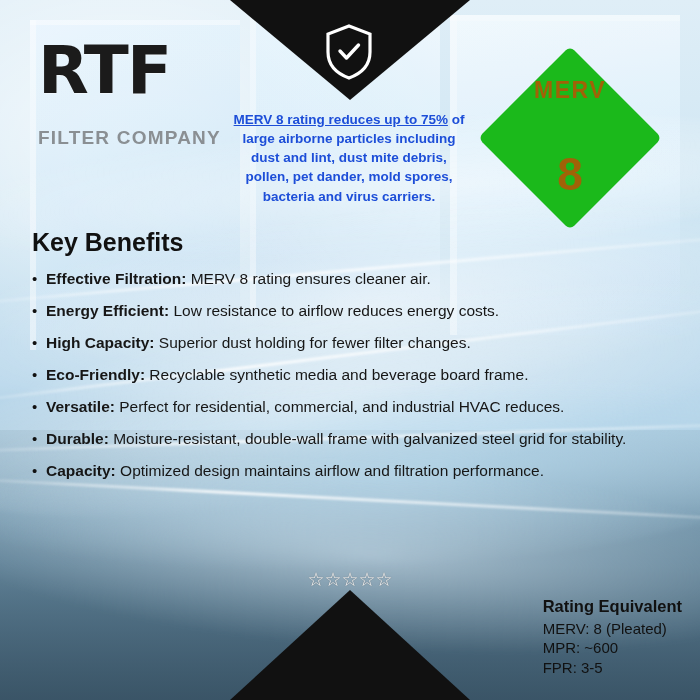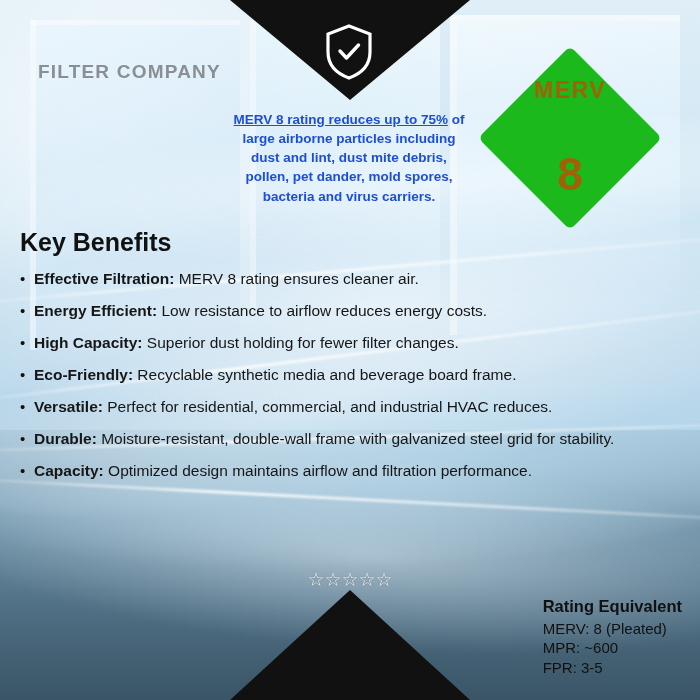--- a/index.html
+++ b/index.html
@@ -191,21 +191,21 @@
   .diamond-value {
     font-size: 46px;
     font-weight: 700;
     line-height: 1.05;
     margin-top: 2px;
   }
 
   
   .benefits {
     position: absolute;
-    left: 20px; top: 228px;
+    left: 32px; top: 228px;
     width: 630px;
   }
   .benefits-title {
     font-family: "Liberation Sans", sans-serif;
     font-size: 25px;
     font-weight: 700;
     color: #111111;
     margin-bottom: 12px;
   }
   .benefit-item {
@@ -276,20 +276,21 @@
   <div class="swoosh sw4"></div>
   <div class="wave-line" style="top:268px; transform:rotate(-5deg);"></div>
   <div class="wave-line" style="top:352px; transform:rotate(-7deg);"></div>
   <div class="wave-line" style="top:436px; transform:rotate(-2deg);"></div>
   <div class="wave-line" style="top:498px; transform:rotate(3deg);"></div>
 
   <div class="wedge-top"></div>
   <div class="wedge-bottom"></div>
 
   <div class="logo">
+    <div class="logo-main">RTF</div>
     <div class="logo-sub">FILTER COMPANY</div>
   </div>
 
   <div class="shield">
     <svg viewBox="0 0 50 56" width="50" height="56" aria-hidden="true">
       <path d="M25 2 L46 10 V28 C46 42 36 50 25 54 C14 50 4 42 4 28 V10 Z" fill="none" stroke="#ffffff" stroke-width="3.2"></path>
       <path d="M16 27 L22.5 34 L34.5 21" fill="none" stroke="#ffffff" stroke-width="3.4" stroke-linecap="round" stroke-linejoin="round"></path>
     </svg>
   </div>
 

